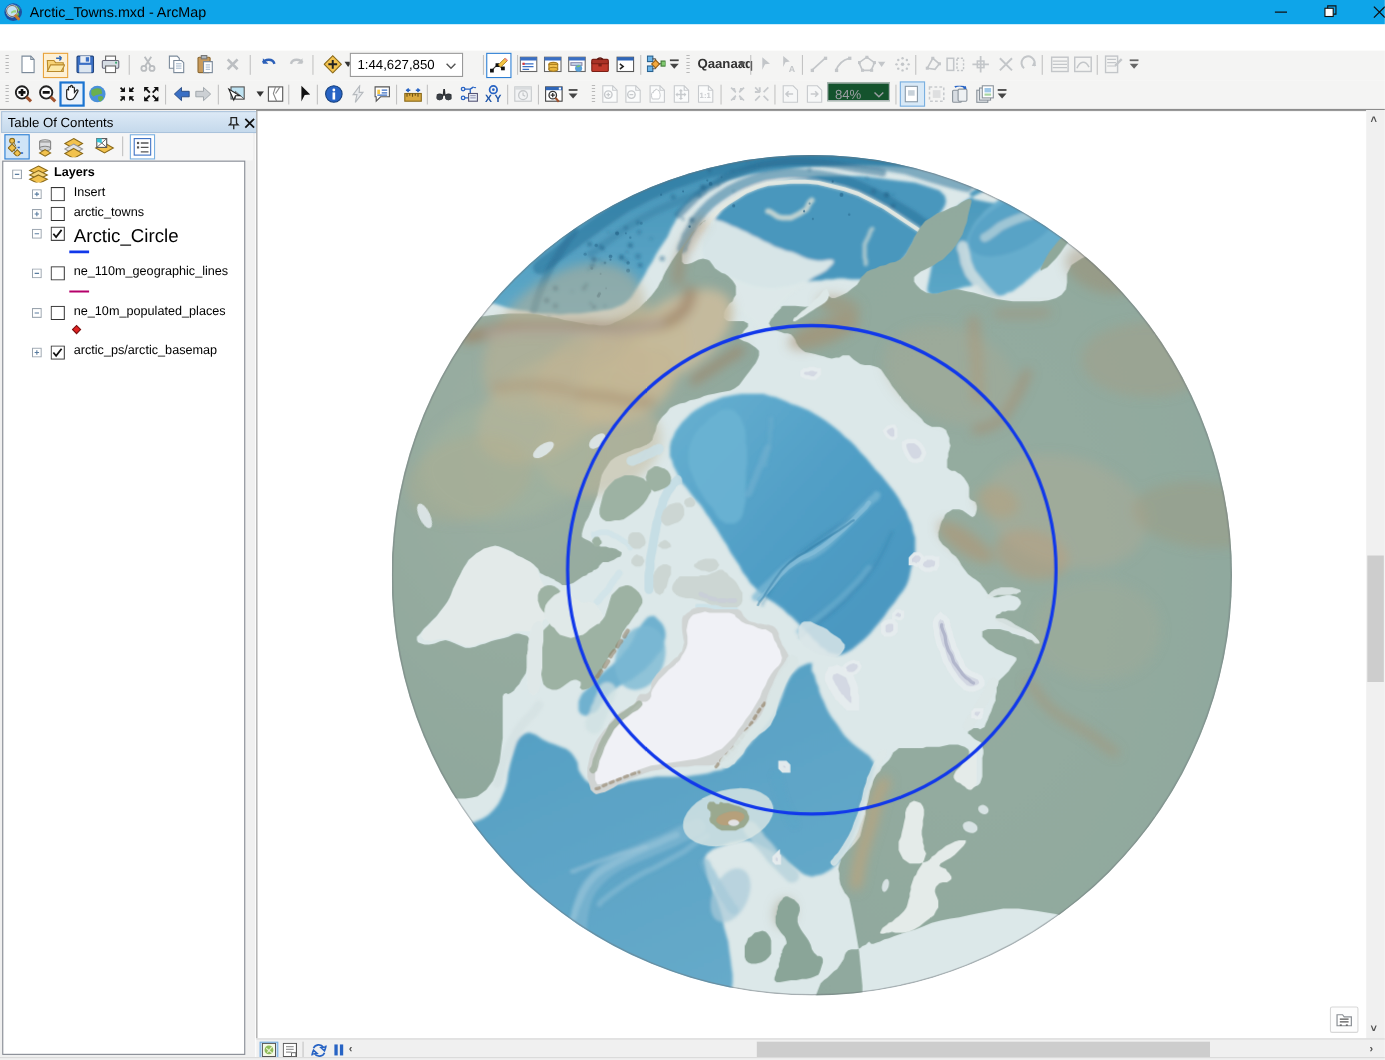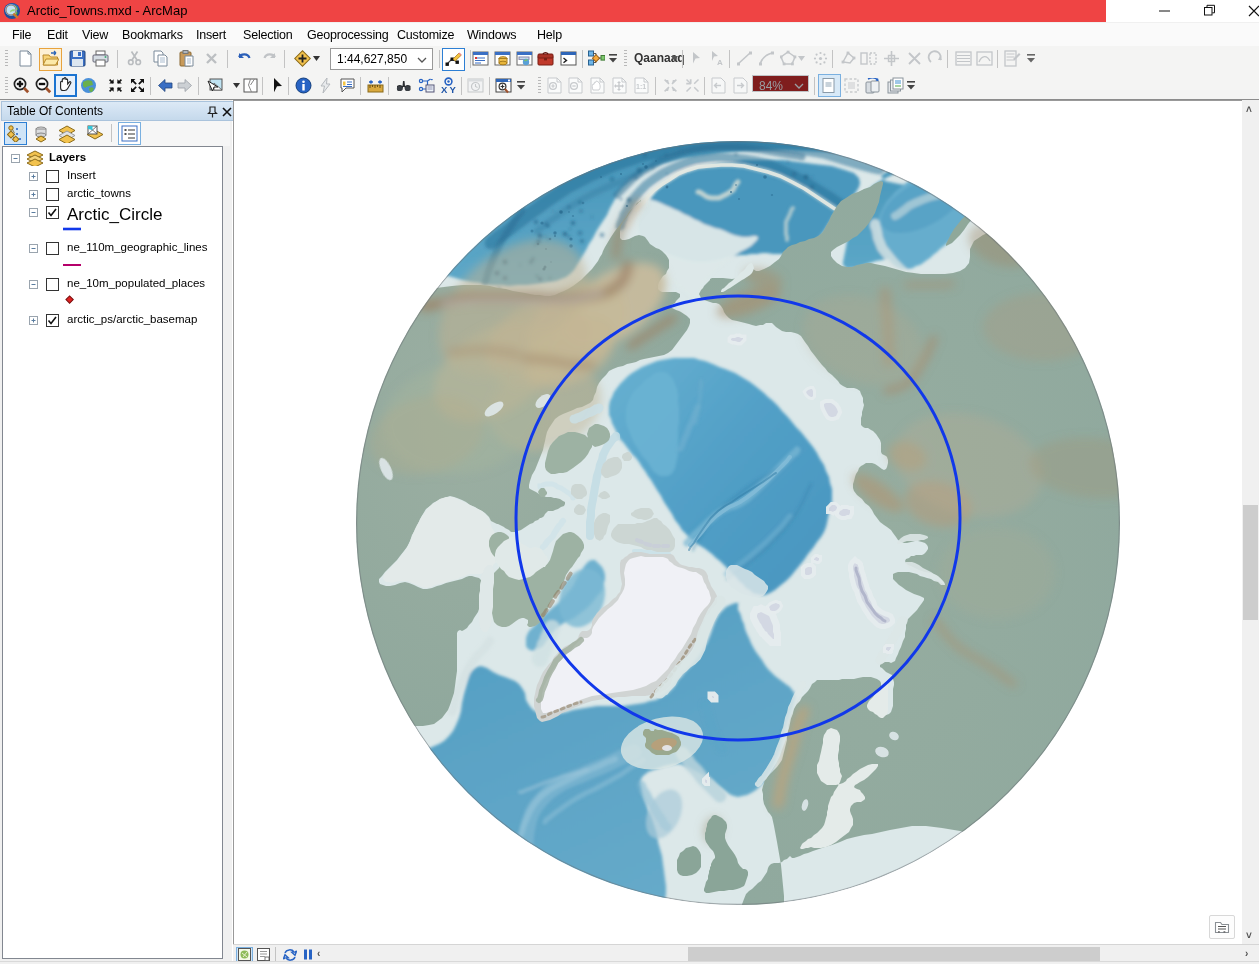--- a/index.html
+++ b/index.html
@@ -1,18 +1,18 @@
 <!DOCTYPE html>
 <html><head><meta charset="utf-8"><style>
 *{margin:0;padding:0;box-sizing:border-box}
 html,body{width:1259px;height:964px;overflow:hidden;font-family:"Liberation Sans",sans-serif;background:#fff}
 #win{position:relative;width:1259px;height:964px;background:#fff}
 .abs{position:absolute}
 
-#titlebar{position:absolute;left:0;top:0;width:1106px;height:22px;background:#ef4444}
+#titlebar{position:absolute;left:0;top:0;width:1259px;height:22px;background:#0ea5e9}
 #title-text{position:absolute;left:27px;top:3px;font-size:13px;color:#000}
 .winbtn{position:absolute;top:0;width:45px;height:22px;color:#111;text-align:center}
 
 #menubar{position:absolute;left:0;top:22px;width:1259px;height:24px;background:#fafafa;border-top:1px solid #f0f0f0}
 .menuitem{position:absolute;top:5px;font-size:12.5px;letter-spacing:-0.2px;color:#000}
 
 #tb1{position:absolute;left:0;top:46px;width:1259px;height:27px;background:#f4f4f3}
 #tb2{position:absolute;left:0;top:73px;width:1259px;height:26px;background:#f4f4f3}
 #tbline{position:absolute;left:0;top:99px;width:1259px;height:1px;background:#8c8c8c}
 .grip{position:absolute;width:3px;height:18px;top:4px;background-image:repeating-linear-gradient(to bottom,#b8b8b8 0 1px,transparent 1px 3px)}
@@ -59,32 +59,20 @@
           <rect x="17.5" y="7.5" width="7.5" height="7.5" fill="#fff" stroke="#111"></rect>
           <path d="M20 7.5 v-2.2 h7.5 v7.5 h-2.2" fill="none" stroke="#111"></path>
         </svg>
       </div>
     <div class="winbtn" style="left:1232px">
         <svg width="27" height="22">
           <path d="M17 6 l10 10 M27 6 l-10 10" stroke="#111" stroke-width="1.2"></path>
         </svg>
       </div>
   </div>
-  <div id="menubar">
-    <span class="menuitem" style="left:12px">File</span>
-    <span class="menuitem" style="left:47px">Edit</span>
-    <span class="menuitem" style="left:82px">View</span>
-    <span class="menuitem" style="left:122px">Bookmarks</span>
-    <span class="menuitem" style="left:196px">Insert</span>
-    <span class="menuitem" style="left:243px">Selection</span>
-    <span class="menuitem" style="left:307px">Geoprocessing</span>
-    <span class="menuitem" style="left:397px">Customize</span>
-    <span class="menuitem" style="left:467px">Windows</span>
-    <span class="menuitem" style="left:537px">Help</span>
-  </div>
   <div id="tb1">
       <div class="grip" style="left:5px"></div>
       <svg class="abs" style="left:17px;top:4px;" width="17" height="17" viewBox="0 0 17 17">
         <path d="M3 1 h8 l3 3 v12 h-11 Z" fill="#fff" stroke="#7b8a9a"></path>
         <path d="M11 1 v3 h3" fill="none" stroke="#7b8a9a"></path>
       </svg>
       <div class="abs" style="left:39px;top:2px;width:23px;height:23px;border:1px solid #e8a33d;background:#fdf0d5"></div>
       <svg class="abs" style="left:42px;top:4px;" width="17" height="17" viewBox="0 0 17 17">
         <path d="M1 5 h6 l1.5 2 h7 v8 h-14 Z" fill="#f7d377" stroke="#b98a2c"></path>
         <path d="M1 15 l3-6 h13 l-3.5 6 Z" fill="#fce9a8" stroke="#b98a2c"></path>
@@ -132,21 +120,21 @@
         <path d="M14 3 v5 h-5 Z" fill="#c0c3c6"></path>
       </svg>
       <div class="sep" style="left:284px"></div>
       <svg class="abs" style="left:294px;top:4px;" width="17" height="17" viewBox="0 0 17 17">
         <rect x="3" y="3" width="11" height="11" transform="rotate(45 8.5 8.5)" fill="#f2c24e" stroke="#8a6a1a"></rect>
         <path d="M8.5 4.5 v8 M4.5 8.5 h8" stroke="#222" stroke-width="1.8"></path>
       </svg>
       <svg class="abs" style="left:313px;top:10px;" width="8" height="6" viewBox="0 0 8 6">
         <path d="M0 0 h7 l-3.5 5 Z" fill="#333"></path>
       </svg>
-      <div class="combo" style="left:330px;top:2px;width:103px;height:22px">
+      <div class="combo" style="left:318px;top:2px;width:103px;height:22px">
         <span style="position:absolute;left:6px;top:3px">1:44,627,850</span>
         <svg class="abs" style="right:5px;top:8px" width="10" height="7" viewBox="0 0 10 7">
           <path d="M1 1 l4 4 l4-4" fill="none" stroke="#555" stroke-width="1.3"></path>
         </svg>
       </div>
       <div class="sep" style="left:439px"></div>
       <div class="abs" style="left:442px;top:2px;width:23px;height:23px;border:1px solid #2d7fd4;background:#fff"></div>
       <svg class="abs" style="left:445px;top:5px;" width="17" height="17" viewBox="0 0 17 17">
         <path d="M2 13 L7 8 L12 11" fill="none" stroke="#444" stroke-width="1.1"></path>
         <rect x="0.5" y="11.5" width="3.4" height="3.4" fill="#111"></rect>
@@ -463,21 +451,21 @@
       </svg>
       <div class="sep" style="left:704px"></div>
       <svg class="abs" style="left:710px;top:4px;" width="17" height="17" viewBox="0 0 17 17">
         <path d="M2 1 h9 l4 4 v11 h-13 Z" fill="#f6f7f7" stroke="#c7cacd"></path>
         <path d="M11 8.5 h-6 m2-2.5 L4.5 8.5 l2.5 2.5" stroke="#c7cacd" stroke-width="1.4" fill="none"></path>
       </svg>
       <svg class="abs" style="left:732px;top:4px;" width="17" height="17" viewBox="0 0 17 17">
         <path d="M2 1 h9 l4 4 v11 h-13 Z" fill="#f6f7f7" stroke="#c7cacd"></path>
         <path d="M5 8.5 h6 m-2-2.5 L11.5 8.5 l-2.5 2.5" stroke="#c7cacd" stroke-width="1.4" fill="none"></path>
       </svg>
-      <div class="combo" style="left:752px;top:2px;width:57px;height:17px;background:#7f1d1d;border-color:#bfc3c6">
+      <div class="combo" style="left:752px;top:2px;width:57px;height:17px;background:#14532d;border-color:#bfc3c6">
         <span style="position:absolute;left:6px;top:3px;color:#9a9ea2">84%</span>
         <svg class="abs" style="right:4px;top:7px" width="10" height="7" viewBox="0 0 10 7">
           <path d="M1 1 l4 4 l4-4" fill="none" stroke="#9a9ea2" stroke-width="1.3"></path>
         </svg>
       </div>
       <div class="sep" style="left:814px"></div>
       <div class="abs" style="left:818px;top:1px;width:23px;height:23px;border:1px solid #7ab0e0;background:#d8e9f7"></div>
       <svg class="abs" style="left:821px;top:4px;" width="17" height="17" viewBox="0 0 17 17">
         <rect x="2" y="1.5" width="11" height="14" fill="#fff" stroke="#8a9aa8"></rect>
         <rect x="4.5" y="5" width="6" height="5" fill="#c8d2da"></rect>

